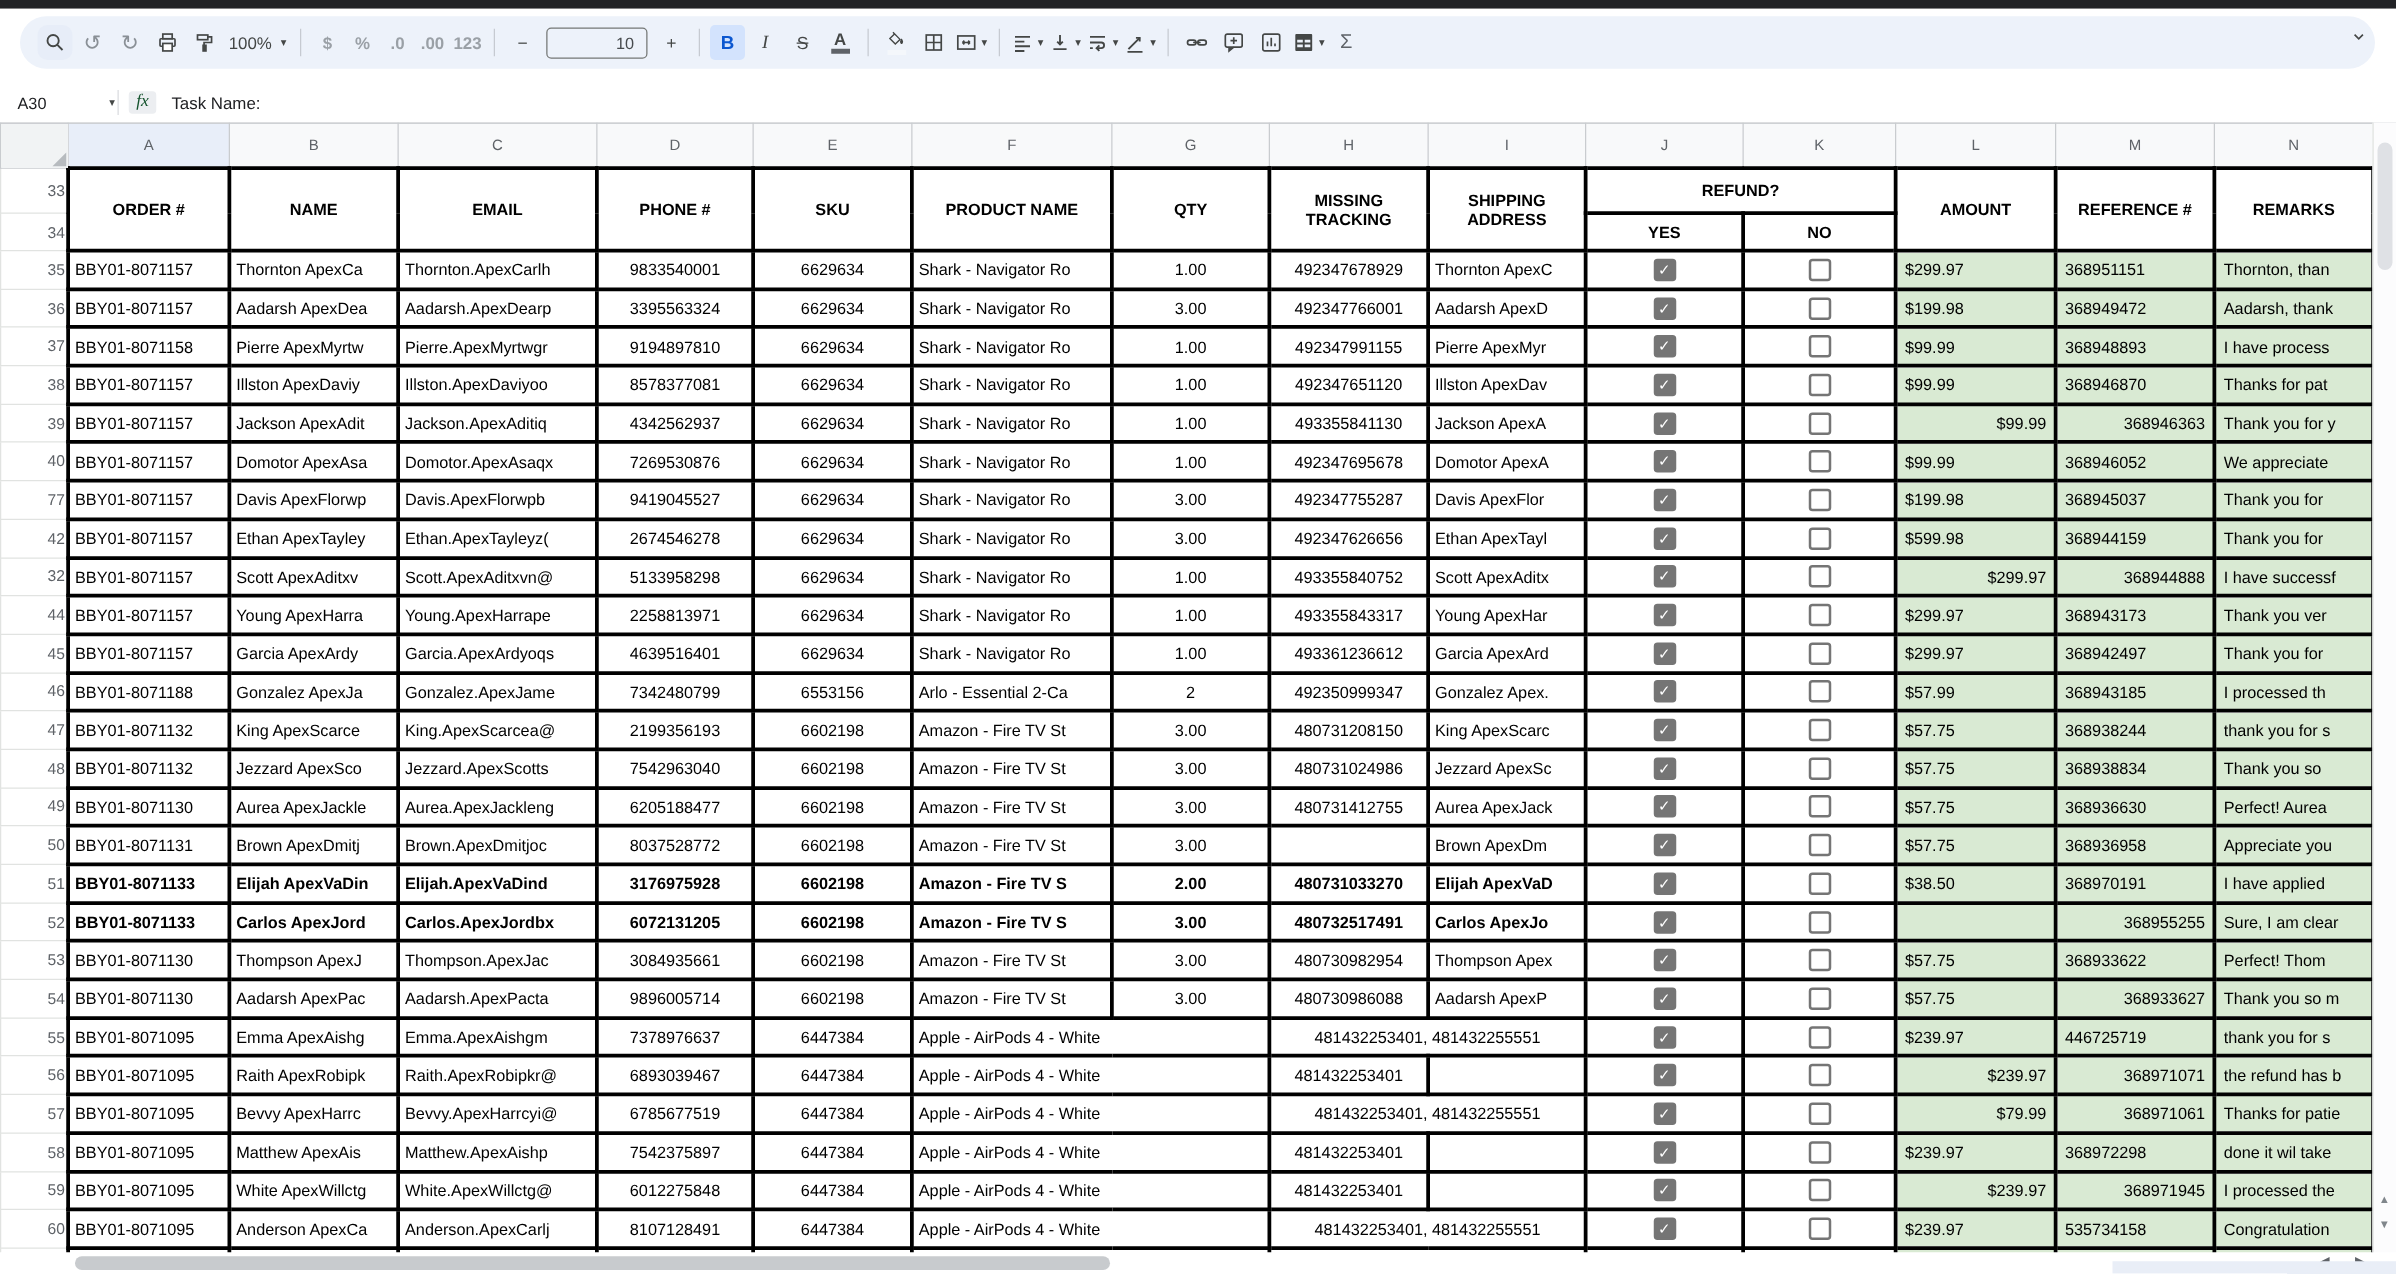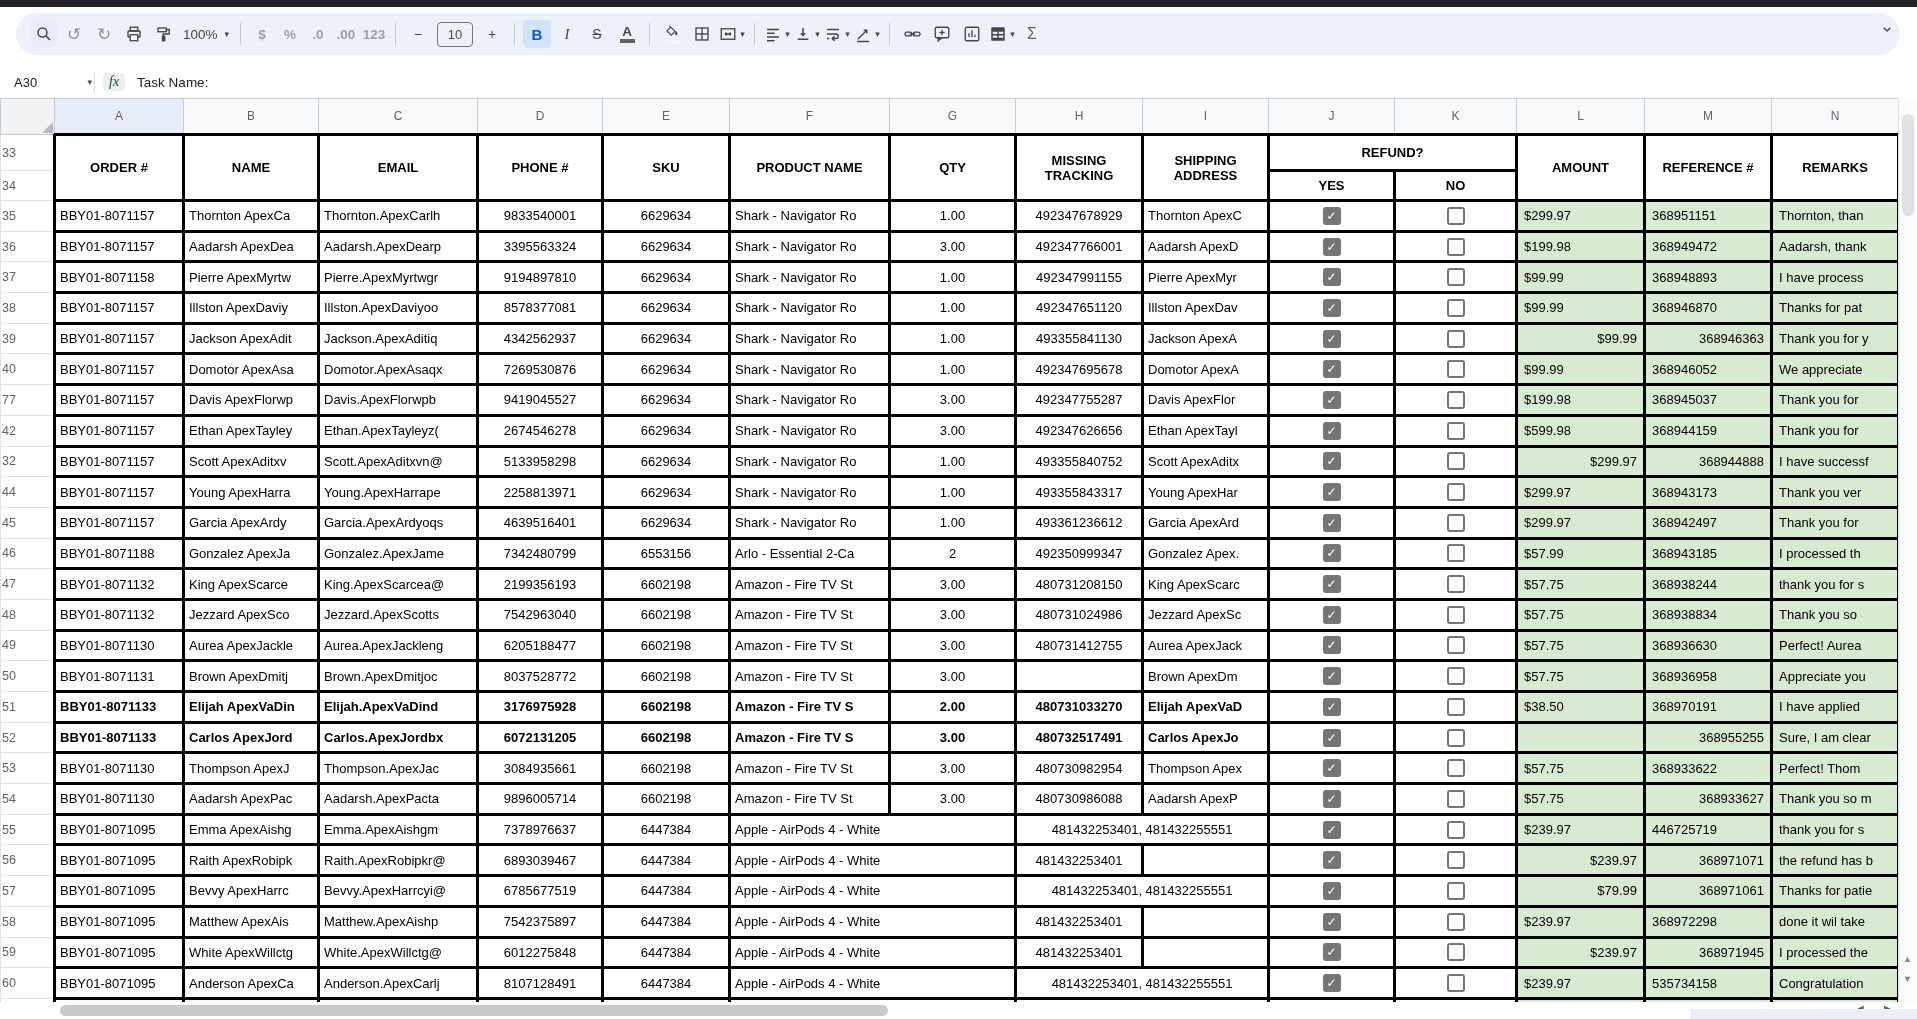--- a/index.html
+++ b/index.html
@@ -8,21 +8,21 @@
   
   .tbwrap{position:absolute;left:0;top:7px;width:1917px;height:59px;background:#fff;}
   .toolbar{position:absolute;left:16px;top:6px;width:1884px;height:42px;background:#edf2fa;border-radius:21px;display:flex;align-items:center;padding:0 14px;box-sizing:border-box;gap:2px;}
   .tbtn{display:inline-flex;align-items:center;justify-content:center;min-width:28px;height:28px;border-radius:4px;color:#444746;font-size:14px;cursor:pointer;position:relative;}
   .tbtn svg{display:block;}
   .dim{color:#8a9096;font-size:17px;}
   .dim2{color:#9aa0a6;font-size:13.5px;font-weight:700;min-width:26px;}
   .sep{width:1px;height:22px;background:#c6cad1;margin:0 6px;}
   .zoom{font-size:13.5px;color:#444746;min-width:52px;gap:4px;}
   .car{font-size:9px;color:#444746;margin-left:3px;}
-  .fontsize{width:34px;height:23px;border:1px solid #747775;border-radius:4px;color:#474b4e;font-size:13px;display:inline-flex;align-items:center;justify-content:center;margin:0 3px;background:#edf2fa;}
+  .fontsize{width:34px;height:23px;border:1px solid #747775;border-radius:4px;color:#474b4e;font-size:13px;display:inline-flex;align-items:center;justify-content:center;margin:0 3px;background:#edf2fa;padding-left:45px;}
   .bold{font-weight:700;font-size:15px;}
   .active{background:#d3e3fd;color:#0b57d0;}
   .ital{font-style:italic;font-family:"Liberation Serif",serif;font-size:15px;}
   .tcol{flex-direction:column;gap:0;line-height:12px;font-size:13.5px;font-weight:700;}
   .tcol .bar{width:15px;height:4px;background:#5f6368;margin-top:1px;}
   .fillb{flex-direction:column;gap:0;}
   .fillb .bar{width:15px;height:4px;background:#f4f7fb;margin-top:1px;}
   .sigma{font-size:16px;color:#5f6368;}
   .tb-collapse{position:absolute;right:22px;top:14px;color:#444746;}
   
@@ -31,21 +31,21 @@
   .fdiv{width:1px;height:20px;background:#dadce0;margin:0 8px 0 2px;}
   .fx{font-family:"Liberation Serif",serif;font-style:italic;color:#14532d;font-size:14px;background:#eceef1;border-radius:3px;padding:1px 6px;margin-right:12px;}
   .fcontent{font-size:13.5px;color:#202124;}
   
   .gridarea{position:absolute;left:0;top:98px;width:1898px;height:904px;overflow:hidden;}
   table{border-collapse:collapse;table-layout:fixed;width:1898px;font-size:13px;color:#000;}
   .colrow th{height:32px;background:#f8f9fa;border:1px solid #c9cccf;color:#5f6368;font-size:12px;font-weight:400;}
   .colrow th.selcol{background:#e8eef9;}
   th.corner{background:#f1f3f4;position:relative;border:1px solid #c9cccf;}
   .tri{position:absolute;right:1px;bottom:1px;width:0;height:0;border-left:11px solid transparent;border-bottom:11px solid #b7bbbf;}
-  .rownum{background:#fff;border:1px solid #e1e3e1;color:#5f6368;font-size:12.5px;font-weight:400;text-align:left;}
+  .rownum{background:#fff;border:1px solid #e1e3e1;color:#5f6368;font-size:12.5px;font-weight:400;text-align:right;}
   .hrow td{border:3px solid #000;font-weight:700;text-align:center;background:#fff;padding:0 2px;font-size:13px;line-height:15px;}
   .r33{height:36px;}
   .r34{height:30px;}
   .datarow{height:30.7px;}
   .c{border:3px solid #000;background:#fff;padding:0 4px;white-space:nowrap;overflow:hidden;}
   .l{text-align:left;}
   .r{text-align:right;padding-right:2px;}
   .ctr{text-align:center;}
   .g{background:#d9ead3;padding:0 6px;}
   .b{font-weight:700;}

